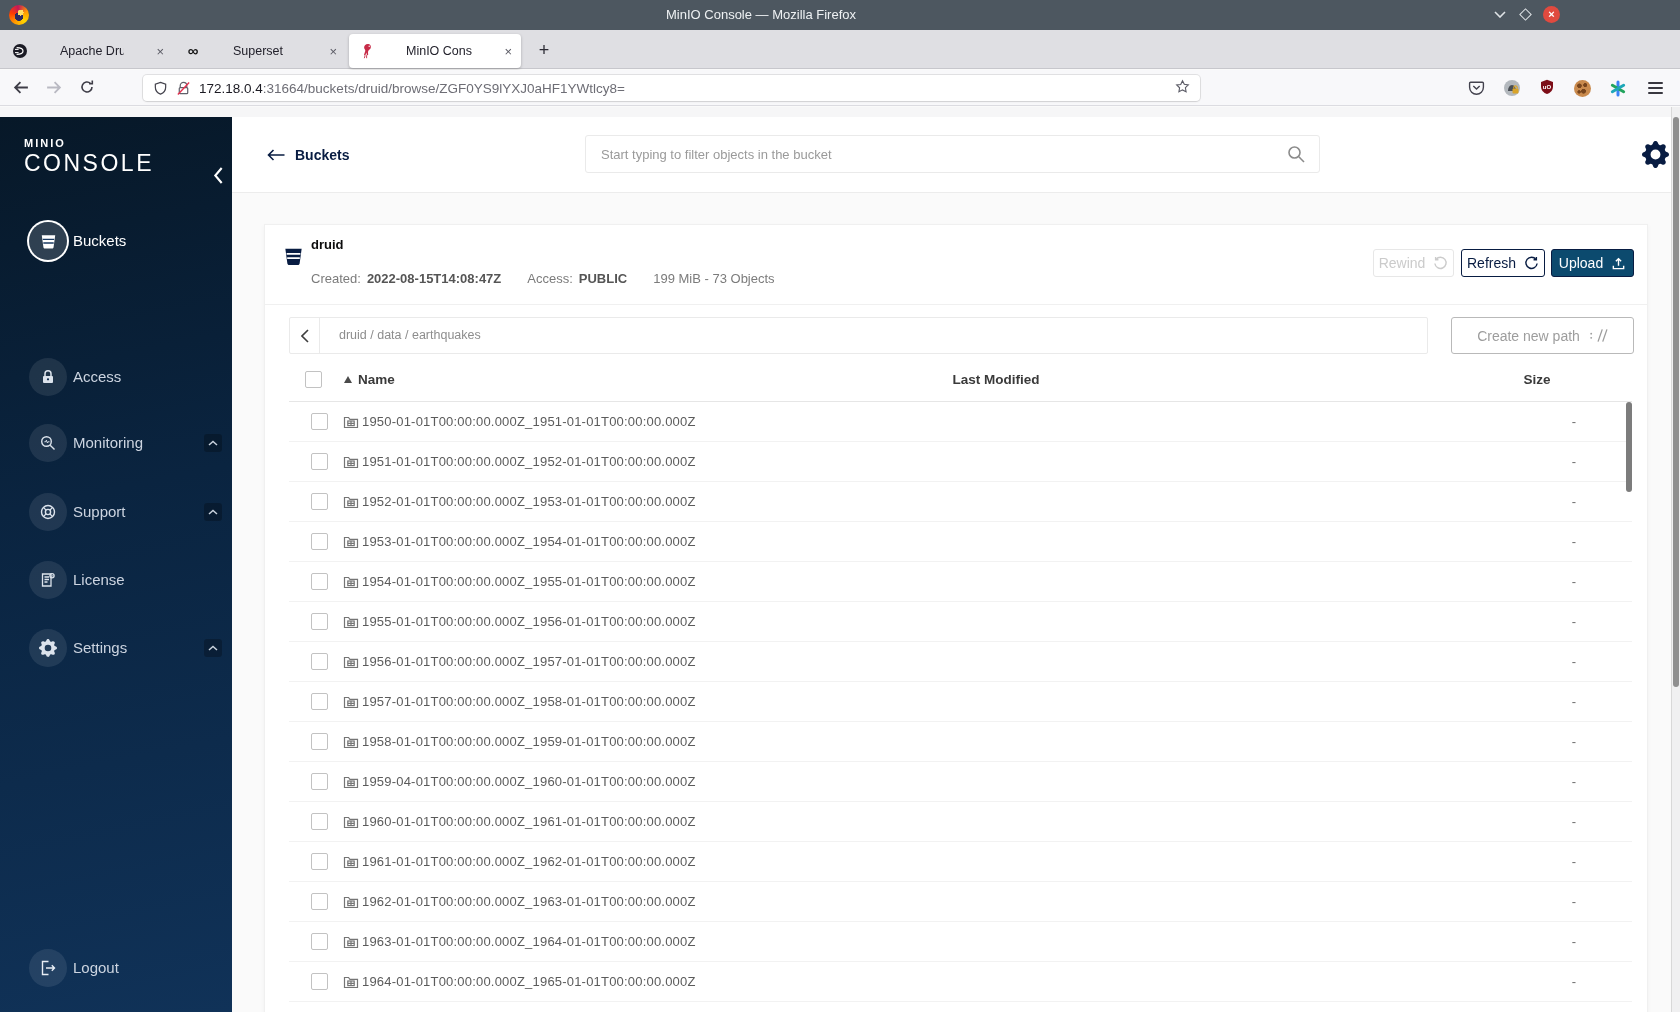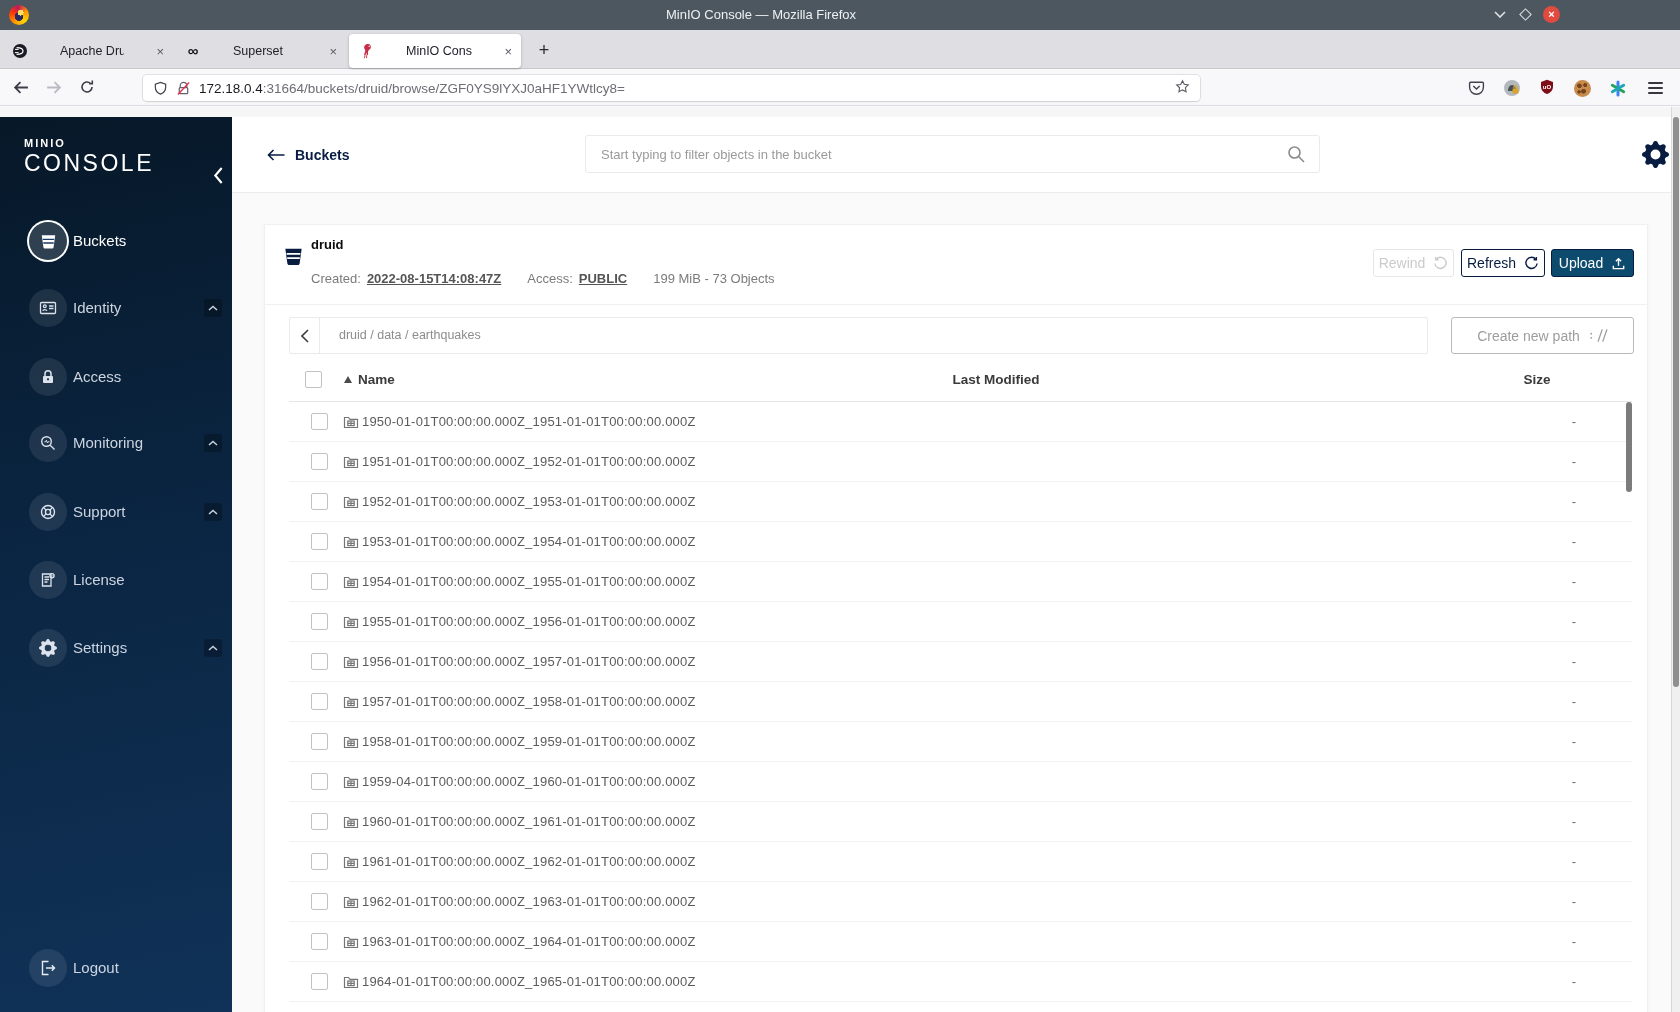--- a/index.html
+++ b/index.html
@@ -86,21 +86,21 @@
   .headgear{position:absolute;left:1410px;top:24px;}
 
   
   .maincontent{position:absolute;top:86px;left:232px;right:9px;bottom:0;background:#fafafa;}
   .card{position:absolute;left:32px;top:31px;width:1384px;height:860px;background:#fff;
     border:1px solid #f0f0f0;box-shadow:0 2px 5px rgba(0,0,0,.04);}
   .bkicon{position:absolute;left:17px;top:20px;}
   .bkname{position:absolute;left:46px;top:12px;font-size:13px;font-weight:600;color:#0c0c0d;}
   .bkmeta{position:absolute;left:46px;top:46px;font-size:13px;display:flex;align-items:center;}
   .bkmeta .ml{color:#7b7b7b;margin-right:6px;}
-  .bkmeta .mv{color:#555;font-weight:bold;text-decoration:underline;}
+  .bkmeta .mv{color:#555;font-weight:bold;}
   .bkmeta .gap{width:26px;}
   .btn{position:absolute;top:24px;height:28px;border-radius:3px;font-size:14px;background:#fff;
     display:flex;align-items:center;justify-content:center;gap:8px;}
   .btn-rewind{left:1108px;width:81px;border:1px solid #e7e7e7;color:#cbcbcb;}
   .btn-refresh{left:1196px;width:84px;border:1px solid #081C42;color:#081C42;}
   .btn-upload{left:1286px;width:83px;border:1px solid #081C42;background:#0c4a6e;color:#fff;}
   .carddiv{position:absolute;left:0;right:0;top:79px;height:1px;background:#f0f0f0;}
 
   .crumbbox{position:absolute;left:24px;top:92px;width:1139px;height:37px;border:1px solid #eaeaea;
     border-radius:2px;background:#fff;display:flex;}
@@ -270,36 +270,20 @@
       <div class="navitem active" style="top:104px;">
         <span class="circ">
           <svg width="19" height="19" viewBox="0 0 24 24">
               <path d="M3.5 4h17l-2.1 15.3c-.1.9-.9 1.6-1.8 1.6H7.4c-.9 0-1.7-.7-1.8-1.6z" fill="#fff"></path>
               <path d="M4.8 9.3h14.4M5.4 13.8h13.2" stroke="#1a3a61" stroke-width="1.8"></path>
             </svg>
         </span>
         <span class="nlabel">Buckets</span>
       </div>
 
-      <div class="navitem" style="top:171px;">
-        <span class="circ">
-          <svg width="18" height="18" viewBox="0 0 18 18" fill="none" stroke="#dce3ec" stroke-width="1.3">
-              <rect x="1.5" y="3.5" width="15" height="11" rx="1"></rect>
-              <circle cx="5.8" cy="7.3" r="1.4"></circle>
-              <path d="M3.8 11.8c.3-1.5 3.7-1.5 4 0"></path>
-              <path d="M10 7h4.5M10 9.5h4.5"></path>
-            </svg>
-        </span>
-        <span class="nlabel">Identity</span>
-        <span class="expbadge">
-          <svg width="10" height="6" viewBox="0 0 10 6" fill="none" stroke="#c9d2dd" stroke-width="1.5">
-              <path d="M1 5l4-3.5L9 5"></path>
-            </svg>
-        </span>
-      </div>
 
       <div class="navitem" style="top:240px;">
         <span class="circ">
           <svg width="18" height="18" viewBox="0 0 18 18">
               <rect x="4" y="8" width="10" height="7" rx="1" fill="#dce3ec"></rect>
               <path d="M6 8V5.8a3 3 0 0 1 6 0V8" stroke="#dce3ec" stroke-width="1.5" fill="none"></path>
               <circle cx="9" cy="11.3" r="1.1" fill="#0c2747"></circle>
             </svg>
         </span>
         <span class="nlabel">Access</span>

